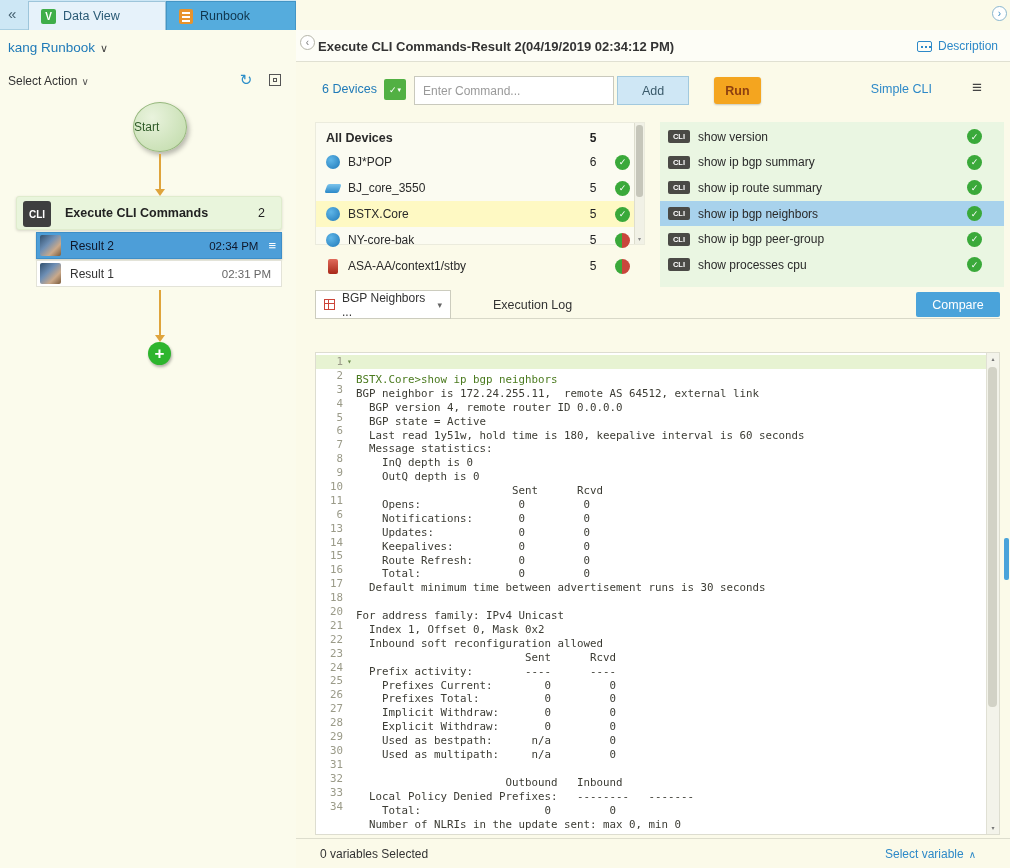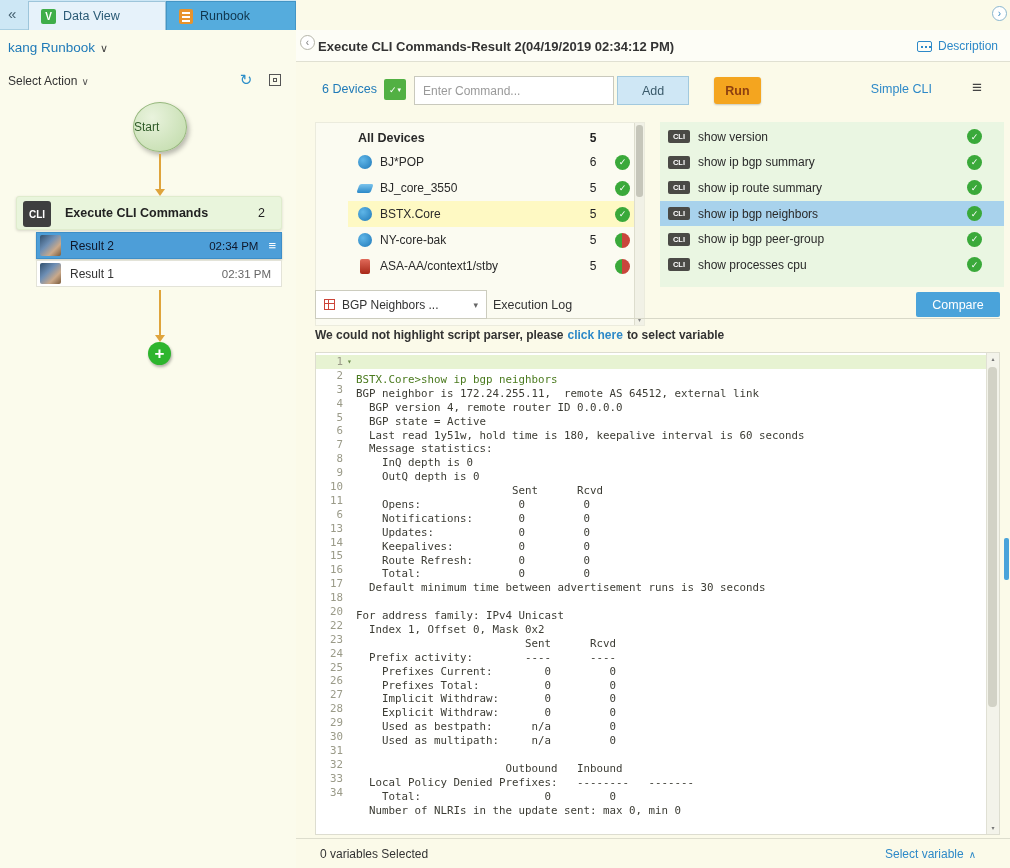--- a/index.html
+++ b/index.html
@@ -84,21 +84,21 @@
   padding:0 8px; font-size:12px; color:#333; font-family:"Liberation Sans", sans-serif; }
 .cmd-input::placeholder { color:#9a9a9a; }
 .add-btn { position:absolute; left:321px; top:76px; width:72px; height:29px; background:#cfe7f5; border:1px solid #a2c9de;
   font-size:12.5px; color:#3a5a6a; cursor:pointer; font-family:"Liberation Sans", sans-serif; }
 .run-btn { position:absolute; left:418px; top:77px; width:47px; height:27px; background:#f4a51f; border:none; border-radius:3px;
   font-size:12.5px; font-weight:bold; color:#8d3f10; cursor:pointer; box-shadow:0 1px 2px rgba(0,0,0,.2); font-family:"Liberation Sans", sans-serif; }
 .simple-cli { position:absolute; right:78px; top:82px; color:#2d89c8; font-size:12.5px; cursor:pointer; }
 .tb-menu { position:absolute; right:28px; top:78px; color:#444; font-size:17px; cursor:pointer; }
 
 
-.device-panel { position:absolute; left:19px; top:122px; width:330px; height:204px; background:#fbfbf1; border:1px solid #ebebdd;padding-left:32px; }
+.device-panel { position:absolute; left:19px; top:122px; width:330px; height:123px; background:#fbfbf1; border:1px solid #ebebdd; }
 .dev-header, .dev-row { height:26px; display:flex; align-items:center; padding:0 14px 0 10px; }
 .dev-header { padding-top:3px; font-weight:bold; }
 .dev-row { cursor:pointer; }
 .dev-row.sel { background:#fef9c3; }
 .dicon { width:14px; height:14px; margin-right:8px; flex:none; }
 .dicon.router { background:radial-gradient(circle at 35% 35%, #5fb6e8, #1f78b8); border-radius:50%; }
 .dicon.switch { background:linear-gradient(#7cc4ec,#2a88c8); border-radius:2px; height:9px; transform:skewX(-20deg); }
 .dicon.firewall { background:linear-gradient(#e06a5a,#a82818); width:10px; height:15px; border-radius:2px; margin-left:2px; margin-right:10px; }
 .dname { flex:1; font-size:12px; color:#2a2a2a; white-space:nowrap; overflow:hidden; }
 .dev-header .dname { font-size:12.5px; }
@@ -115,21 +115,21 @@
 .cmd-panel { position:absolute; left:364px; top:122px; width:344px; height:165px; background:#eaf6e2; padding-top:2px; }
 .cmd-row { height:25.6px; display:flex; align-items:center; padding:0 8px; cursor:pointer; }
 .cmd-row.sel { background:#a8d2ec; }
 .cli-badge { width:22px; height:13px; background:#4a4a46; border-radius:2px; color:#fff; font-size:7.5px; font-weight:bold;
   display:flex; align-items:center; justify-content:center; margin-right:8px; flex:none; }
 .cmd-label { flex:1; font-size:12px; color:#2a2a2a; }
 .cmd-row .status { margin-right:14px; }
 
 
 .rtabs { position:absolute; left:19px; top:290px; width:685px; height:29px; border-bottom:1px solid #d8d8c8; }
-.parser-dd { position:absolute; left:0; top:0; width:172px; height:29px; background:#fff; border:1px solid #ccccbe;
+.parser-dd { position:absolute; left:0; top:0; width:136px; height:29px; background:#fff; border:1px solid #ccccbe;
   display:flex; align-items:center; padding:0 8px; gap:7px; cursor:pointer; }
 .parser-icon { width:11px; height:11px; border:1px solid #cc4438; position:relative; flex:none; }
 .parser-icon::before { content:""; position:absolute; left:0; right:0; top:3px; height:1px; background:#cc4438; }
 .parser-icon::after { content:""; position:absolute; top:0; bottom:0; left:3px; width:1px; background:#cc4438; }
 .parser-label { font-size:12px; color:#333; flex:1; }
 .parser-caret { color:#666; font-size:9px; }
 .exec-log-tab { position:absolute; left:168px; top:0; height:29px; display:flex; align-items:center; padding:0 10px;
   font-size:12.5px; color:#333; cursor:pointer; }
 .compare-btn { position:absolute; right:0; top:2px; width:84px; height:25px; background:#4aa3da; color:#fff; border:none;
   border-radius:2px; font-size:12.5px; cursor:pointer; font-family:"Liberation Sans", sans-serif; }
@@ -328,25 +328,20 @@
     <div class="rtabs">
       <div class="parser-dd">
         <span class="parser-icon"></span>
         <span class="parser-label">BGP Neighbors ...</span>
         <span class="parser-caret">▾</span>
       </div>
       <div class="exec-log-tab">Execution Log</div>
       <button class="compare-btn">Compare</button>
     </div>
 
-    <div class="warnbar">
-      <span>We could not highlight script parser, please</span>
-      <span class="warn-link">click here</span>
-      <span>to select variable</span>
-    </div>
 
     <div class="code">
       <div class="code-lines">
           <div class="code-line hl">
             <span class="ln">1</span>
             <span class="fold">▾</span>
             <span class="lt">BSTX.Core&gt;show ip bgp neighbors</span>
           </div>
           <div class="code-line">
             <span class="ln">2</span>
@@ -432,20 +427,25 @@
             <span class="ln">18</span>
             <span class="fold"></span>
             <span class="lt">For address family: IPv4 Unicast</span>
           </div>
           <div class="code-line">
             <span class="ln">20</span>
             <span class="fold"></span>
             <span class="lt">  Index 1, Offset 0, Mask 0x2</span>
           </div>
           <div class="code-line">
+            <span class="ln">21</span>
+            <span class="fold"></span>
+            <span class="lt">  Inbound soft reconfiguration allowed</span>
+          </div>
+          <div class="code-line">
             <span class="ln">22</span>
             <span class="fold"></span>
             <span class="lt">                          Sent      Rcvd</span>
           </div>
           <div class="code-line">
             <span class="ln">23</span>
             <span class="fold"></span>
             <span class="lt">  Prefix activity:        ----      ----</span>
           </div>
           <div class="code-line">

